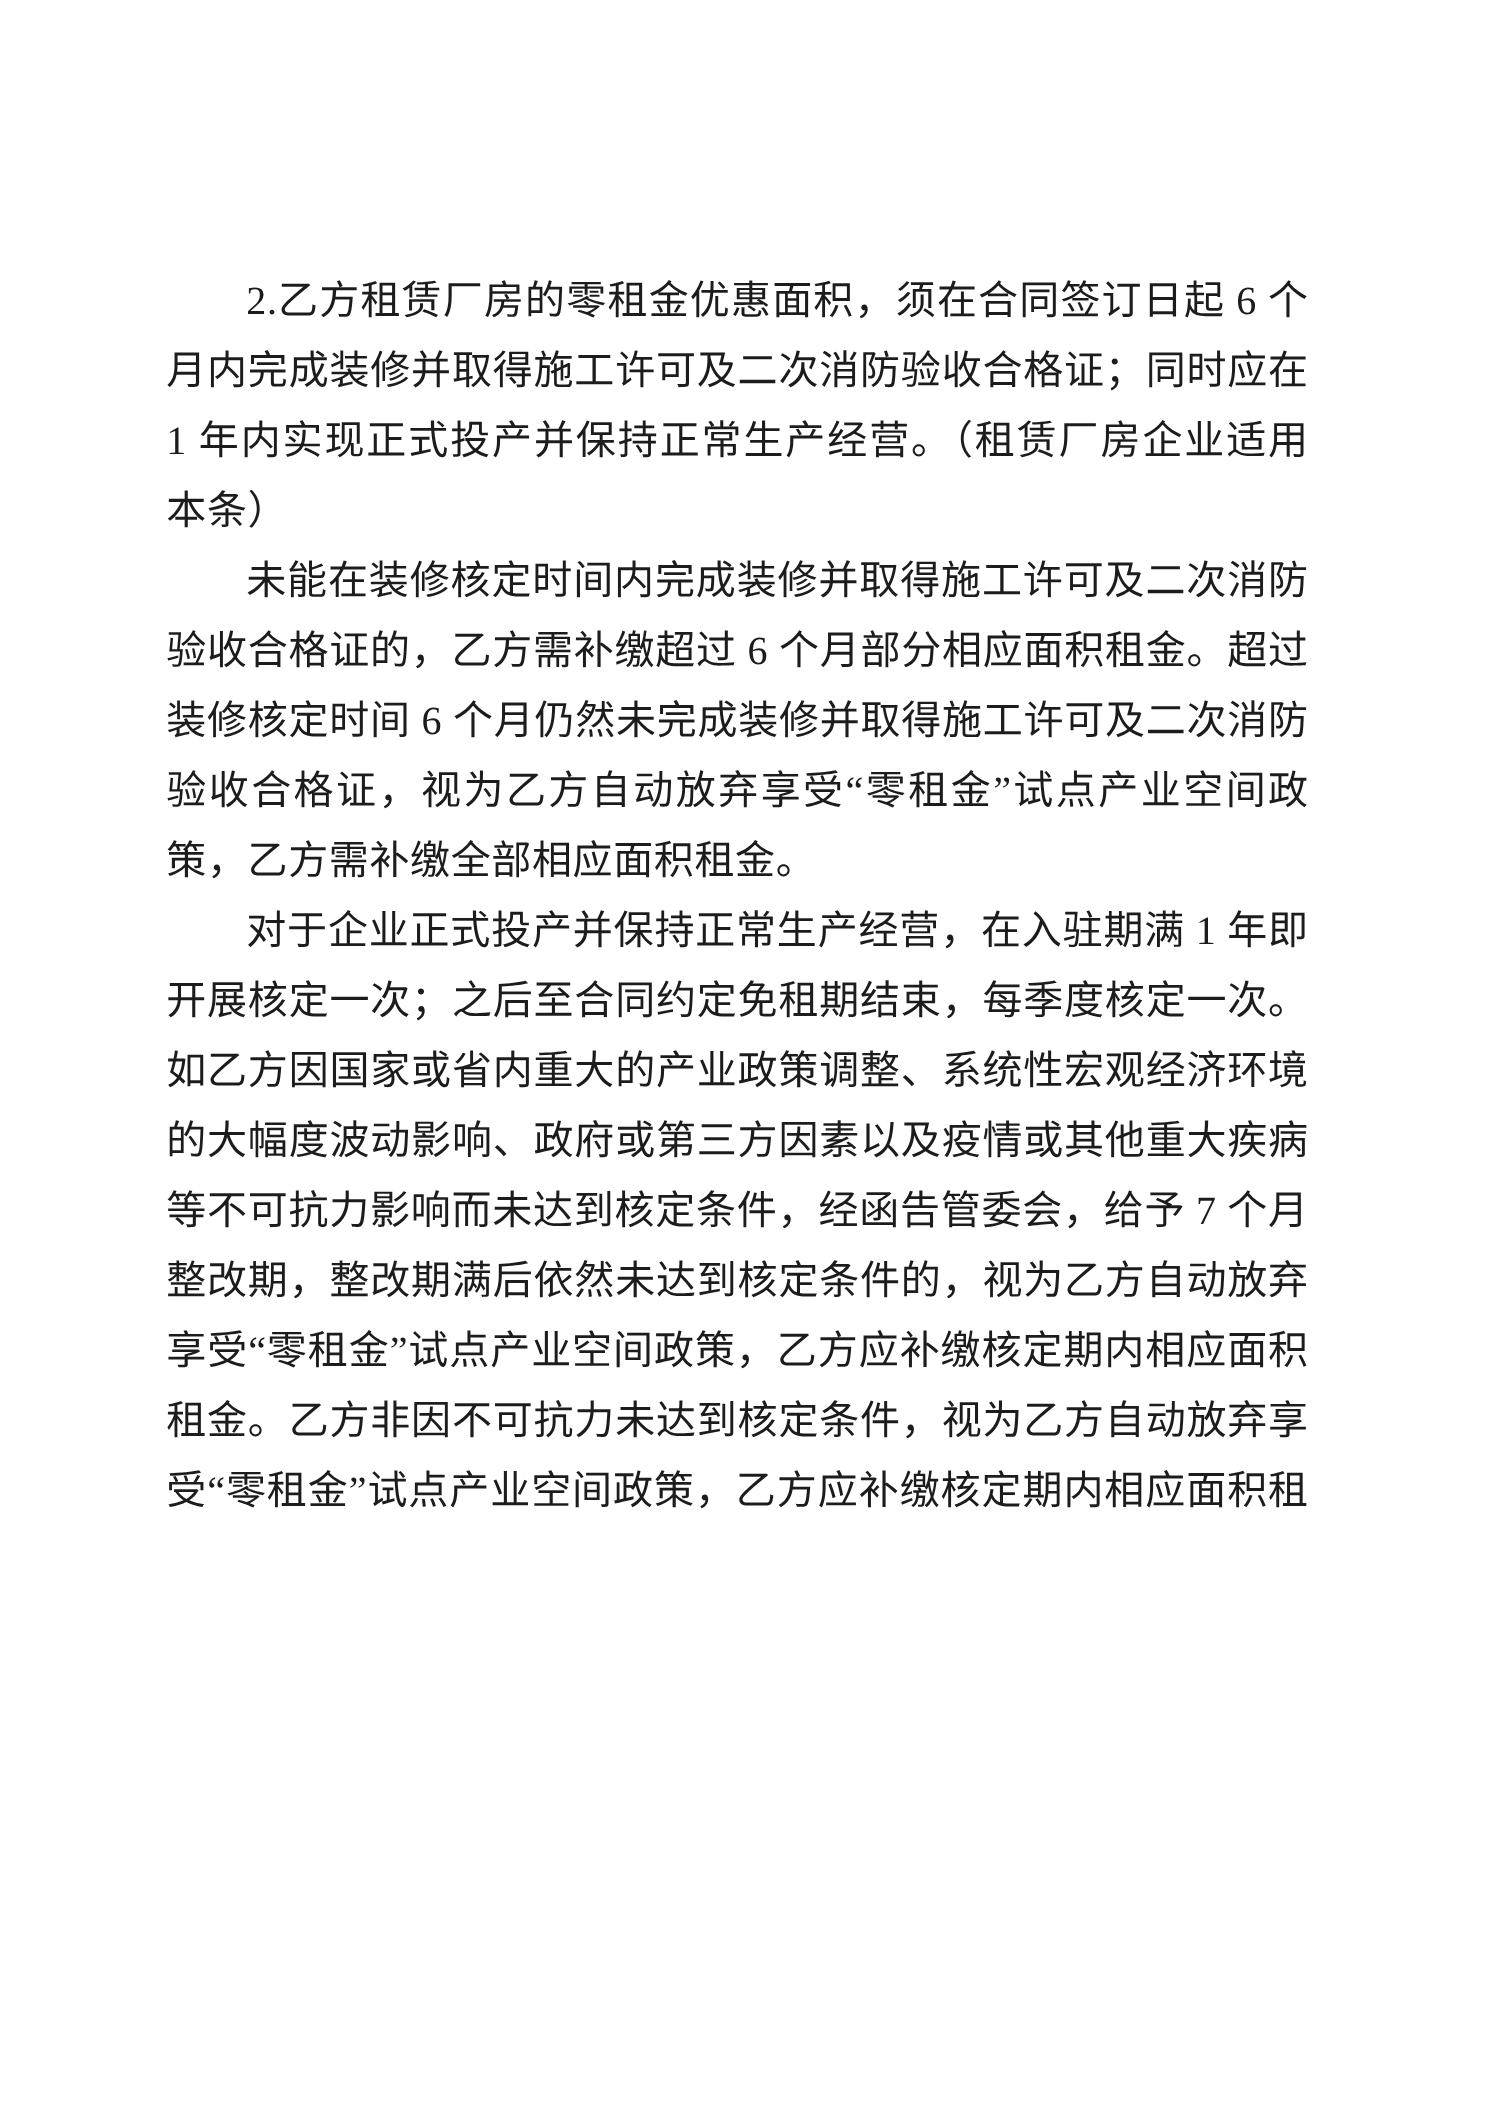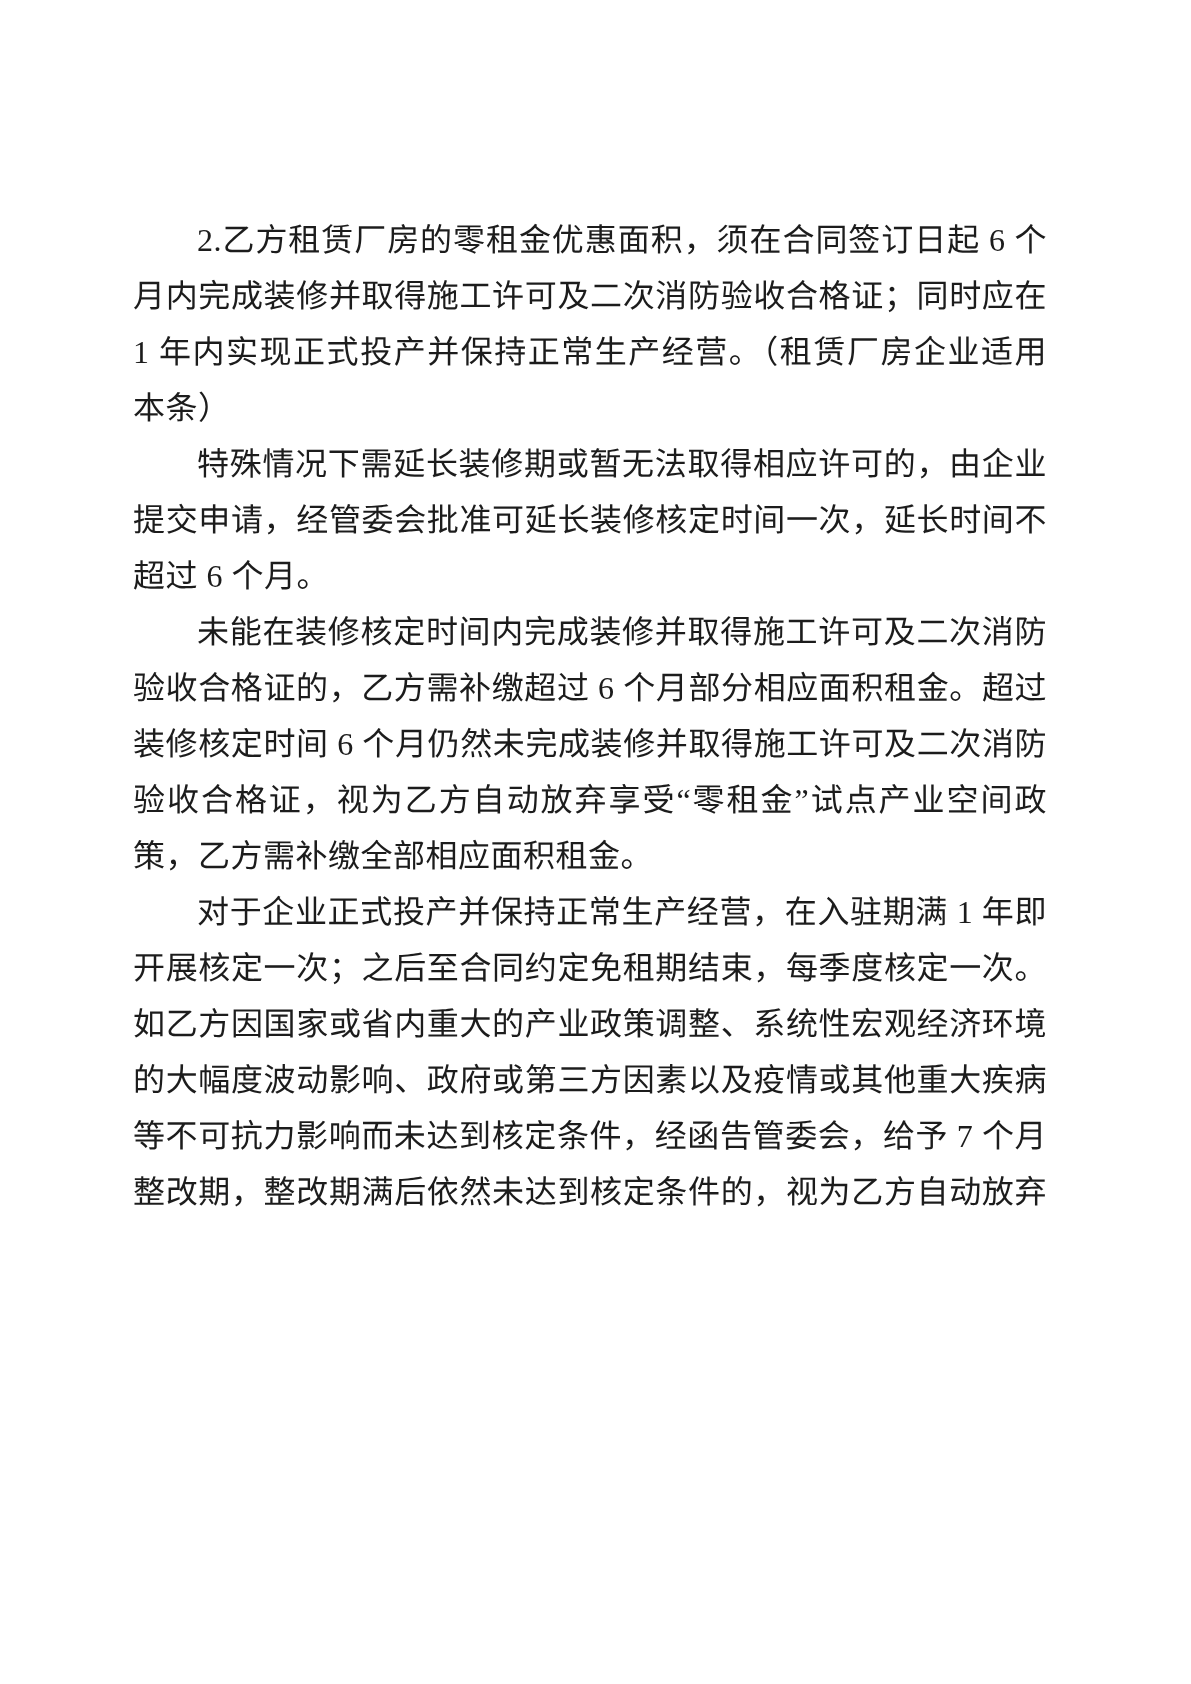--- a/index.html
+++ b/index.html
@@ -43,18 +43,17 @@
     color: #ef4444;
     white-space: nowrap;
   }
 </style>
 </head>
 <body>
 
 <div class="page">
   <div class="content">
     <p class="para">2.乙方租赁厂房的零租金优惠面积，须在合同签订日起 6 个月内完成装修并取得施工许可及二次消防验收合格证；同时应在 1 年内实现正式投产并保持正常生产经营。（租赁厂房企业适用本条）</p>
-    <p class="para">特殊情况下需延长装修期或暂无法取得相应许可的，由企业提交申请，经管委会批准可延长装修核定时间一次，延长时间不超过 6 个月。</p>
     <p class="para">未能在装修核定时间内完成装修并取得施工许可及二次消防验收合格证的，乙方需补缴超过 6 个月部分相应面积租金。超过装修核定时间 6 个月仍然未完成装修并取得施工许可及二次消防验收合格证，视为乙方自动放弃享受“零租金”试点产业空间政策，乙方需补缴全部相应面积租金。</p>
     <p class="para">对于企业正式投产并保持正常生产经营，在入驻期满 1 年即开展核定一次；之后至合同约定免租期结束，每季度核定一次。如乙方因国家或省内重大的产业政策调整、系统性宏观经济环境的大幅度波动影响、政府或第三方因素以及疫情或其他重大疾病等不可抗力影响而未达到核定条件，经函告管委会，给予 7 个月整改期，整改期满后依然未达到核定条件的，视为乙方自动放弃享受“零租金”试点产业空间政策，乙方应补缴核定期内相应面积租金。乙方非因不可抗力未达到核定条件，视为乙方自动放弃享受“零租金”试点产业空间政策，乙方应补缴核定期内相应面积租金。</p>
   </div>
   <div class="page-number">— 21 —</div>
 </div>
 
 </body></html>

